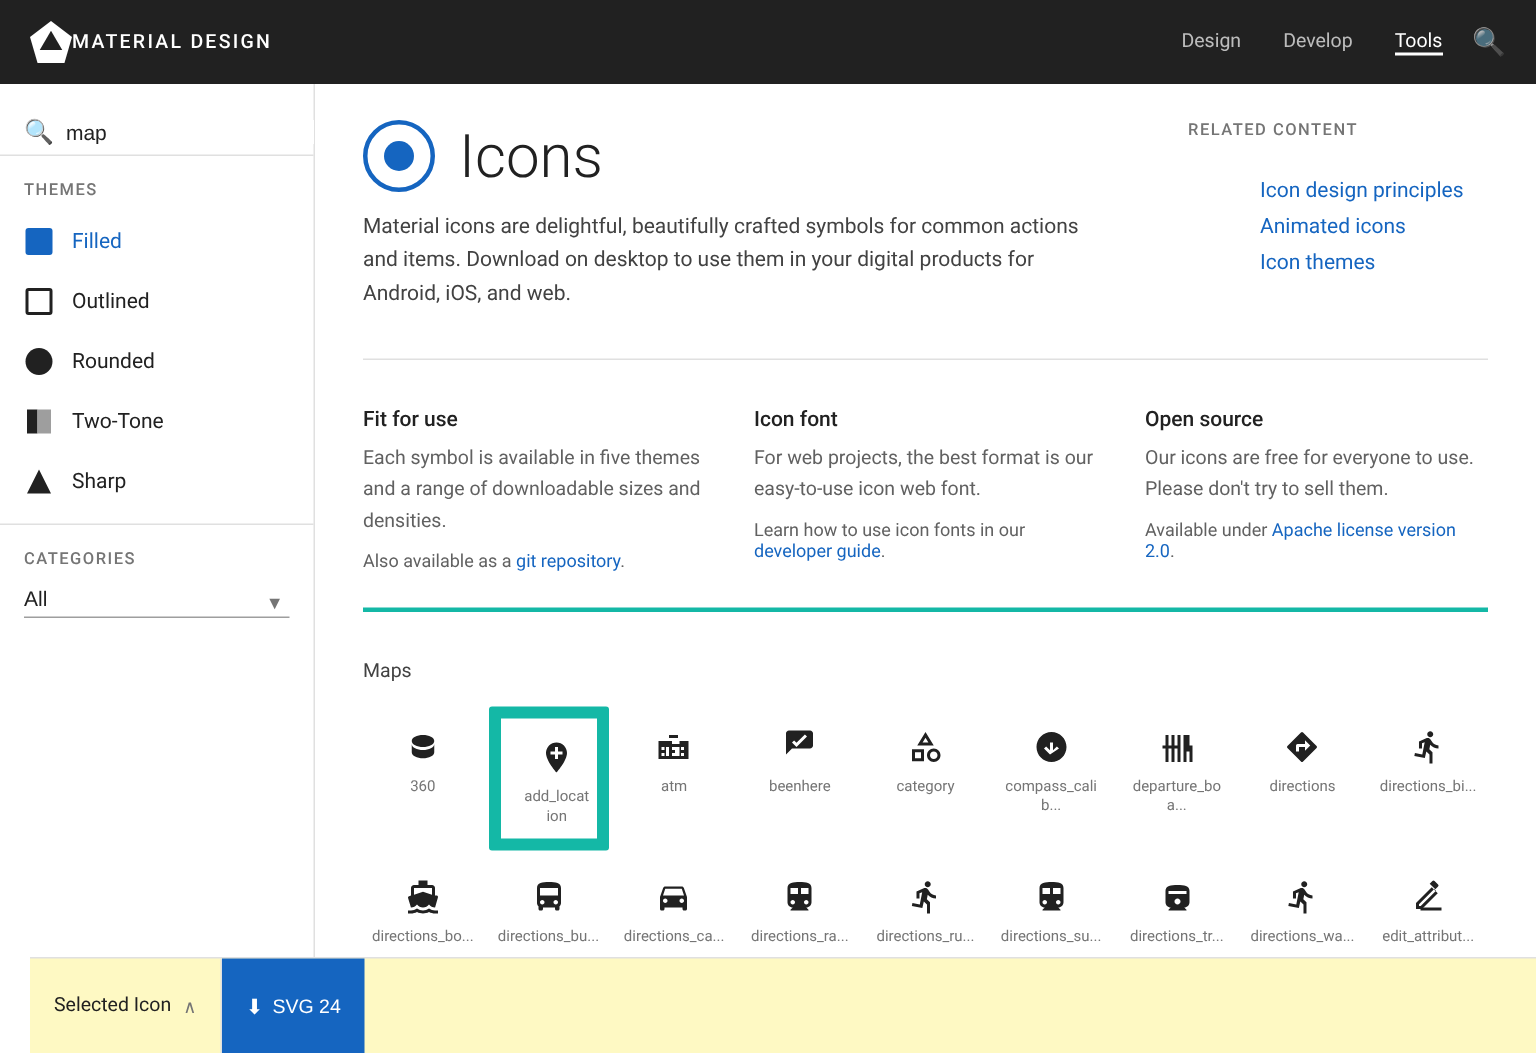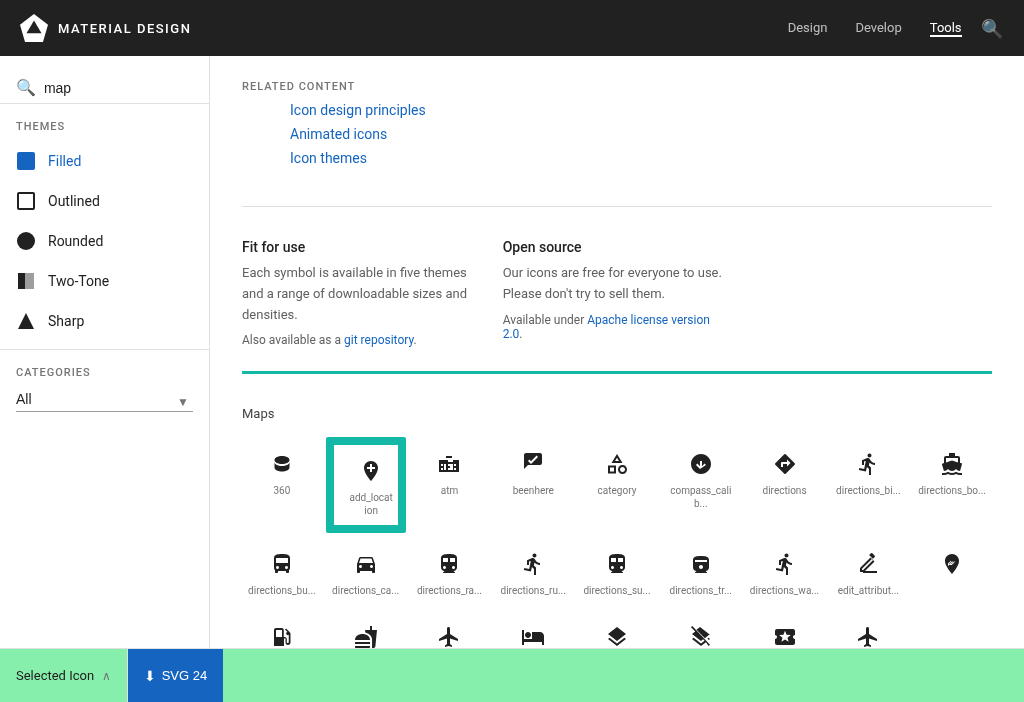--- a/index.html
+++ b/index.html
@@ -11,21 +11,20 @@
       color: #fff;
       height: 56px;
       display: flex;
       align-items: center;
       padding: 0 20px;
       flex-shrink: 0;
     }
     .topnav-logo {
       display: flex;
       align-items: center;
-      gap: 10px;
       margin-right: auto;
     }
     .topnav-logo-icon {
       width: 28px; height: 28px;
       background: #fff;
       clip-path: polygon(50% 0%, 100% 38%, 82% 100%, 18% 100%, 0% 38%);
       display: flex; align-items: center; justify-content: center;
     }
     .topnav-logo-text {
       font-size: 13px;
@@ -162,28 +161,29 @@
       right: 20px;
       top: 50%;
       transform: translateY(-50%);
       color: #757575;
       font-size: 12px;
       pointer-events: none;
     }
 
     
     .bottom-bar {
-      height: 54px;
-      background: #86efac;
+      height: 64px;
+      background: #fef9c3;
       border-top: 1px solid #e0e0e0;
       display: flex;
       align-items: center;
       padding: 0;
       flex-shrink: 0;
       position: relative;
+      margin-left: 20px;
     }
     .selected-icon-section {
       display: flex;
       align-items: center;
       padding: 0 16px;
       gap: 8px;
       height: 100%;
       border-right: 1px solid #e0e0e0;
       cursor: pointer;
     }
@@ -255,21 +255,21 @@
       line-height: 1.6;
       max-width: 480px;
     }
     .hero-related { min-width: 200px; }
     .related-label {
       font-size: 11px;
       font-weight: 500;
       color: #757575;
       letter-spacing: 1px;
       text-transform: uppercase;
-      margin-bottom: 9px;
+      margin-bottom: 26px;
     }
     .related-link {
       display: block;
       font-size: 14px;
       color: #1565c0;
       text-decoration: none;
       margin-bottom: 8px;
       cursor: pointer;
       margin-left: 48px;
     }
@@ -423,35 +423,49 @@
         <option>Action</option>
         <option>Maps</option>
       </select>
       <span class="category-arrow">▼</span>
     </div>
   </aside>
 
   <main class="content-area">
 
     <section class="hero">
+      <div class="hero-main">
+        <div class="hero-title-row">
+          <div class="hero-icon-circle">
+            <div class="hero-icon-inner"></div>
+          </div>
+          <h1 class="hero-title">Icons</h1>
+        </div>
+        <p class="hero-desc">Material icons are delightful, beautifully crafted symbols for common actions and items. Download on desktop to use them in your digital products for Android, iOS, and web.</p>
+      </div>
       <div class="hero-related">
         <div class="related-label">RELATED CONTENT</div>
         <a class="related-link">Icon design principles</a>
         <a class="related-link">Animated icons</a>
         <a class="related-link">Icon themes</a>
       </div>
     </section>
 
     <div class="features">
       <div class="feature">
         <div class="feature-title">Fit for use</div>
         <div class="feature-desc">Each symbol is available in five themes and a range of downloadable sizes and densities.</div>
         <div class="feature-also">Also available as a <a class="feature-link">git repository</a>.</div>
       </div>
       <div class="feature">
+        <div class="feature-title">Icon font</div>
+        <div class="feature-desc">For web projects, the best format is our easy-to-use icon web font.</div>
+        <div class="feature-also">Learn how to use icon fonts in our <a class="feature-link">developer guide</a>.</div>
+      </div>
+      <div class="feature">
         <div class="feature-title">Open source</div>
         <div class="feature-desc">Our icons are free for everyone to use. Please don't try to sell them.</div>
         <div class="feature-also">Available under <a class="feature-link">Apache license version 2.0</a>.</div>
       </div>
     </div>
 
     <section>
       <div class="section-title">Maps</div>
 
       <div class="icons-grid">
@@ -496,20 +510,28 @@
           </div>
           <span class="icon-label">category</span>
         </div>
         <div class="icon-item">
           <div class="mat-icon">
             <svg viewBox="0 0 24 24" fill="#212121">
                 <path d="M12 2C6.48 2 2 6.48 2 12s4.48 10 10 10 10-4.48 10-10S17.52 2 12 2zm-1 15l-4-4 1.41-1.41L11 14.17V9h2v5.17l2.59-2.58L17 13l-6 4z"></path>
               </svg>
           </div>
           <span class="icon-label">compass_calib...</span>
+        </div>
+        <div class="icon-item">
+          <div class="mat-icon">
+            <svg viewBox="0 0 24 24" fill="#212121">
+                <path d="M4 11H2v2h2v9h2v-9h2v-2H6V4H4v7zm8-7H8v18h2v-9h2v9h2V4h-2v7h-2V4zm8 7h-2V4h-2v18h2v-7h2v7h2V11h-2V4h-2v7z"></path>
+              </svg>
+          </div>
+          <span class="icon-label">departure_boa...</span>
         </div>
         <div class="icon-item">
           <div class="mat-icon">
             <svg viewBox="0 0 24 24" fill="#212121">
                 <path d="M21.71 11.29l-9-9a1 1 0 0 0-1.41 0l-9 9a1 1 0 0 0 0 1.41l9 9a1 1 0 0 0 1.41 0l9-9a1 1 0 0 0 0-1.41zM14 14.5V12h-4v3H8v-4a1 1 0 0 1 1-1h5V7.5l3.5 3.5-3.5 3.5z"></path>
               </svg>
           </div>
           <span class="icon-label">directions</span>
         </div>
         <div class="icon-item">

